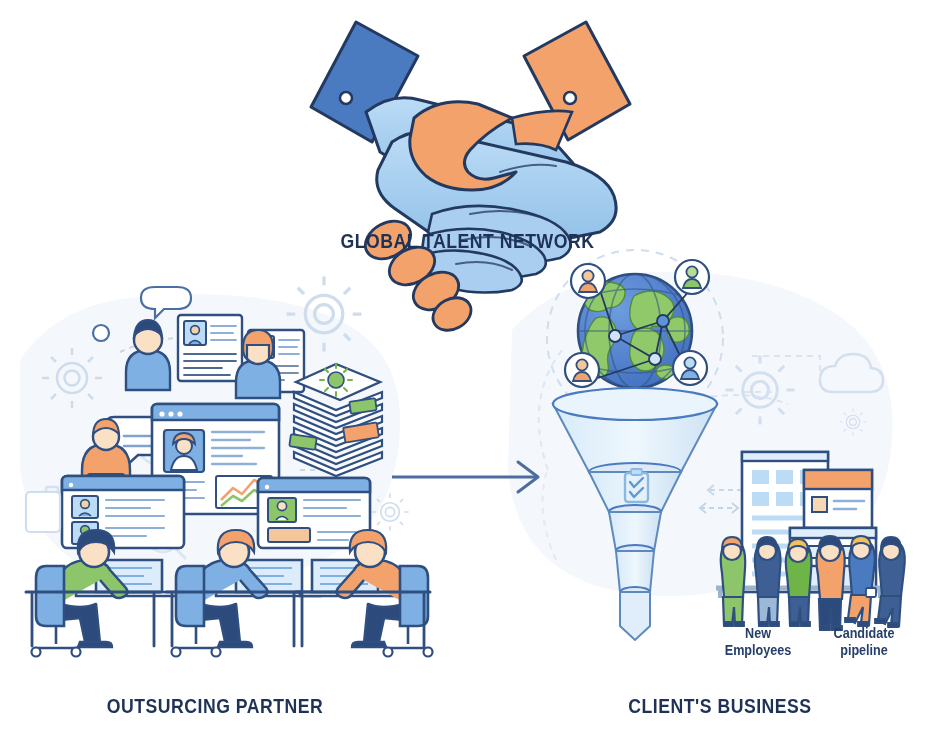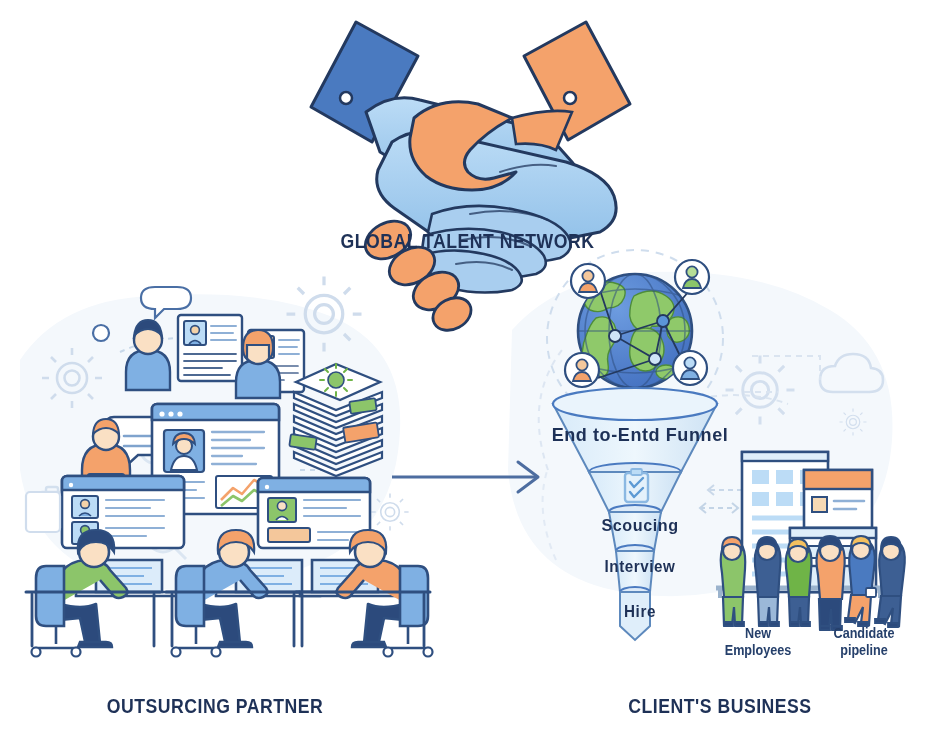--- a/index.html
+++ b/index.html
@@ -593,26 +593,20 @@
         <path d="M881 549 q0 -12 10 -12 q10 0 10 12 q-4 -5 -10 -5 q-6 0 -10 5 Z" fill="#2c4a7c" stroke="#2f4f80" stroke-width="1.9"></path>
         <path d="M881 596 h20 l-2 30 l-8 -2 l2 -16 l-8 16 l-7 -4 Z" fill="#3d5f93" stroke="#2f4f80" stroke-width="2.2"></path>
         <path d="M888 623 h10v4h-10Z M875 619 h10v4h-10Z" fill="#2c4a7c" stroke="#2f4f80" stroke-width="1.8"></path>
       </g>
 
       <rect x="866" y="588" width="10" height="9" rx="1.5" fill="#ffffff" stroke="#2f4f80" stroke-width="1.8"></rect>
     </g>
   </g>
 </svg>
 
-<div class="abs" style="left:540px;top:0;width:200px;height:749px;pointer-events:none;">
-  <div class="hd" style="left:0;width:200px;top:424px;font-size:19px;color:#1e3157;transform:scaleX(.95);">End to-Entd Funnel</div>
-  <div class="hd" style="left:0;width:200px;top:516px;font-size:17px;color:#1e3157;transform:scaleX(.95);">Scoucing</div>
-  <div class="hd" style="left:0;width:200px;top:558px;font-size:16px;color:#1e3157;transform:scaleX(.95);">Interview</div>
-  <div class="hd" style="left:0;width:200px;top:603px;font-size:16px;color:#1e3157;transform:scaleX(.95);">Hire</div>
-</div>
 
 <div class="hd" id="title-global">GLOBAL TALENT NETWORK</div>
 <div class="hd" id="label-left">OUTSURCING PARTNER</div>
 <div class="hd" id="label-right">CLIENT'S BUSINESS</div>
 
 <div class="smlabel" id="lbl-new">
   <div>New</div>
   <div>Employees</div>
 </div>
 <div class="smlabel" id="lbl-pipe">

